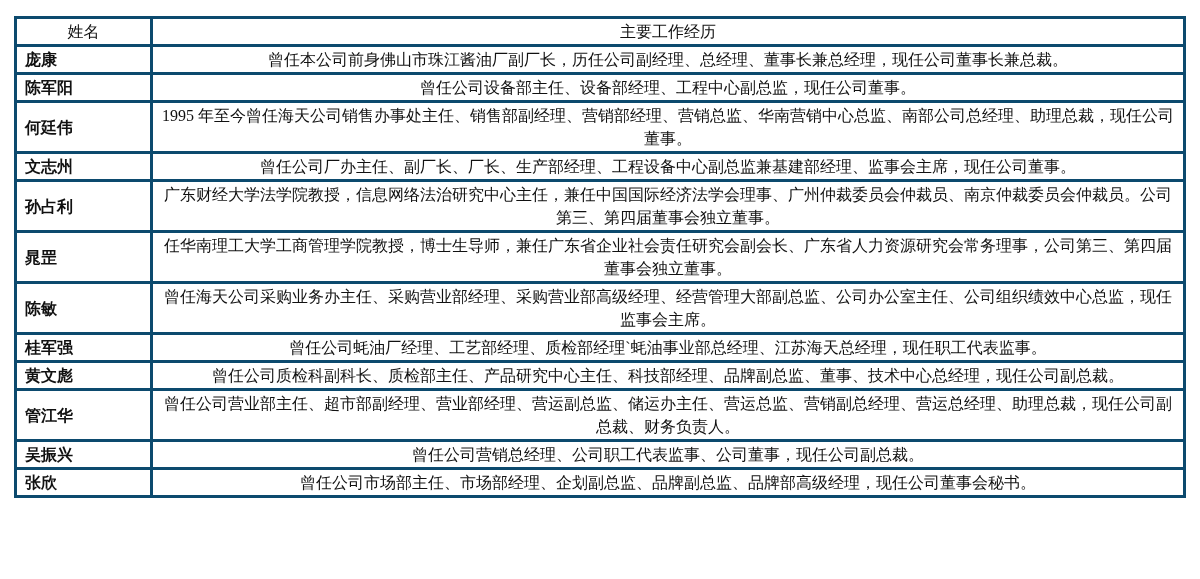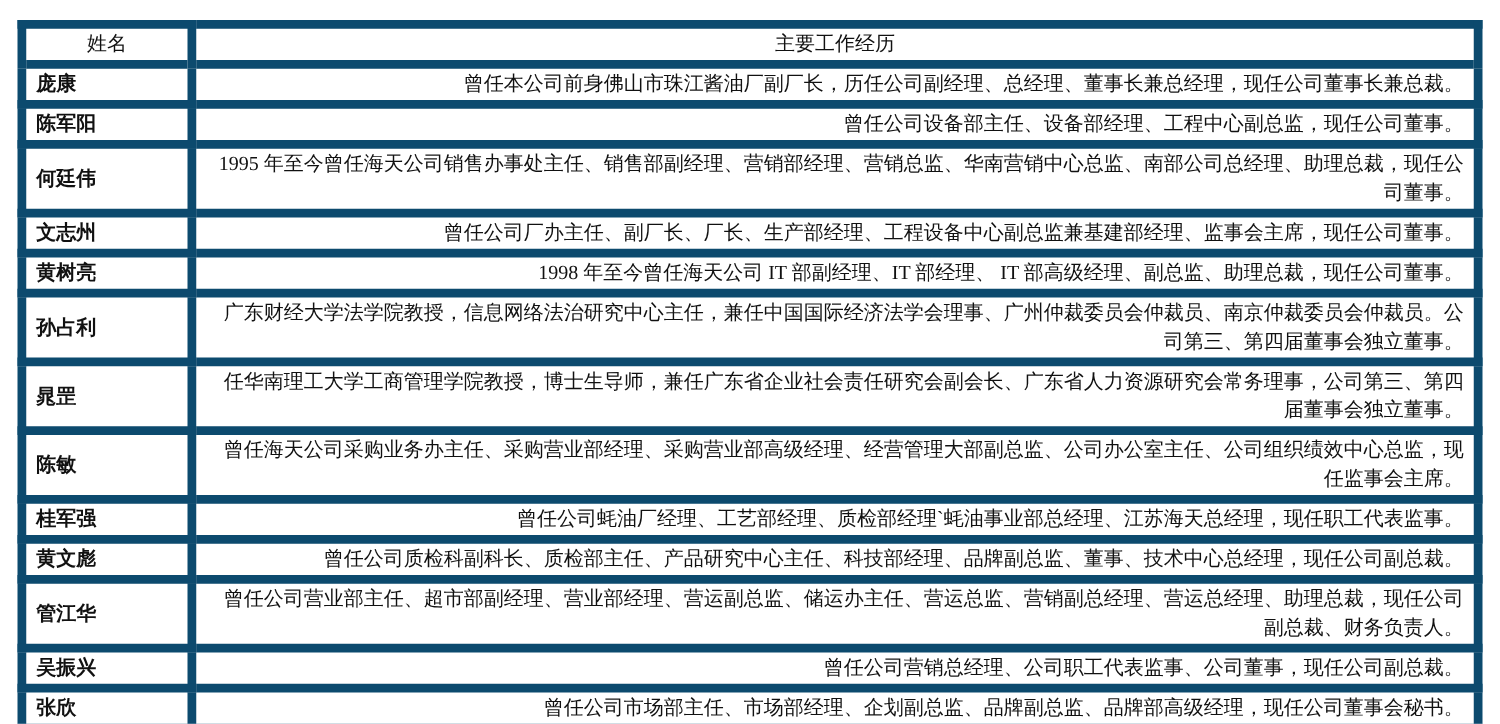--- a/index.html
+++ b/index.html
@@ -18,41 +18,41 @@
   table.exec-table {
     width: 1172px;
     border-collapse: collapse;
     table-layout: fixed;
     border: 2px solid #1a1a1a;
     font-size: 16px;
     color: #111111;
   }
   table.exec-table th,
   table.exec-table td {
-    border: 7px solid #0c4a6e;
+    border: 3px solid #0c4a6e;
     line-height: 23px;
     vertical-align: middle;
     box-sizing: border-box;
     padding: 1px 8px;
   }
   table.exec-table thead th {
     font-weight: normal;
     text-align: center;
     border-bottom: 2px solid #3a3a3a;
     height: 24px;
   }
   col.name-col  { width: 136px; }
   td.name-cell {
     padding-left: 10px;
     white-space: nowrap;
     overflow: hidden;
     font-weight: bold;
   }
   td.exp-cell {
-    text-align: right;
+    text-align: center;
     padding-right: 12px;
   }
 </style>
 </head>
 <body>
 
 <div class="page">
   <table class="exec-table">
     <colgroup>
       <col class="name-col">
@@ -79,24 +79,20 @@
   <tr>
     <td class="name-cell">何廷伟</td>
     <td class="exp-cell">1995 年至今曾任海天公司销售办事处主任、销售部副经理、营销部经理、营销总监、华南营销中心总监、南部公司总经理、助理总裁，现任公司董事。</td>
   </tr>
 
   <tr>
     <td class="name-cell">文志州</td>
     <td class="exp-cell">曾任公司厂办主任、副厂长、厂长、生产部经理、工程设备中心副总监兼基建部经理、监事会主席，现任公司董事。</td>
   </tr>
 
-  <tr>
-    <td class="name-cell">黄树亮</td>
-    <td class="exp-cell">1998 年至今曾任海天公司 IT 部副经理、IT 部经理、 IT 部高级经理、副总监、助理总裁，现任公司董事。</td>
-  </tr>
 
 
   <tr>
     <td class="name-cell">孙占利</td>
     <td class="exp-cell">广东财经大学法学院教授，信息网络法治研究中心主任，兼任中国国际经济法学会理事、广州仲裁委员会仲裁员、南京仲裁委员会仲裁员。公司第三、第四届董事会独立董事。</td>
   </tr>
 
   <tr>
     <td class="name-cell">晁罡</td>
     <td class="exp-cell">任华南理工大学工商管理学院教授，博士生导师，兼任广东省企业社会责任研究会副会长、广东省人力资源研究会常务理事，公司第三、第四届董事会独立董事。</td>

